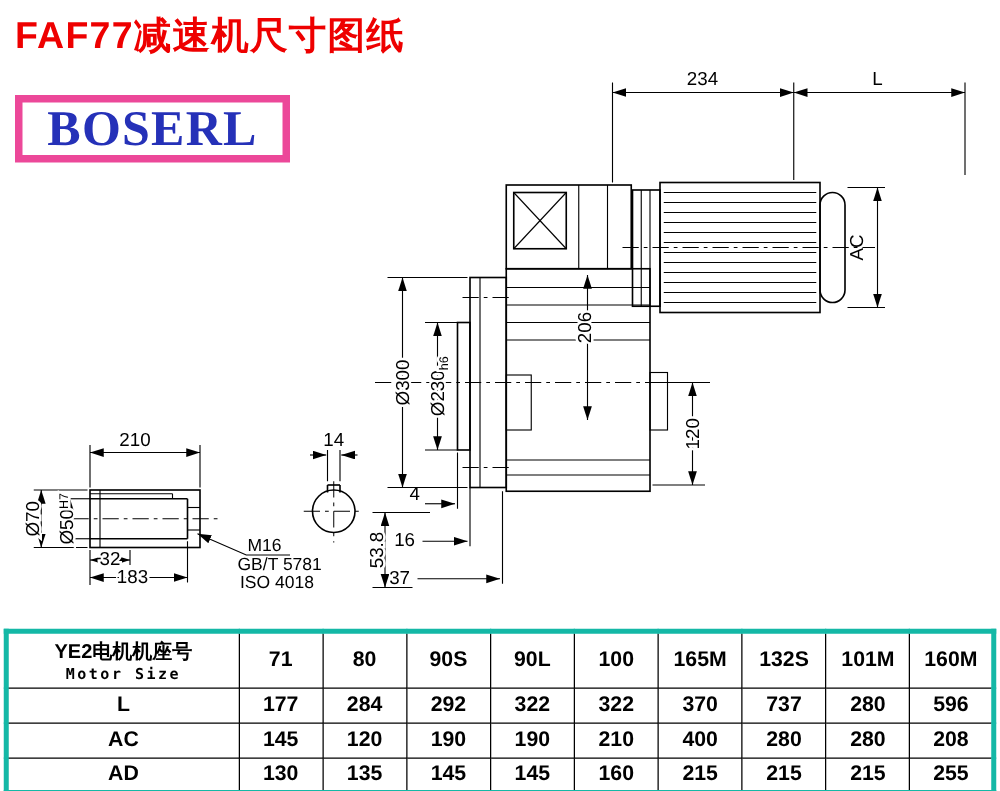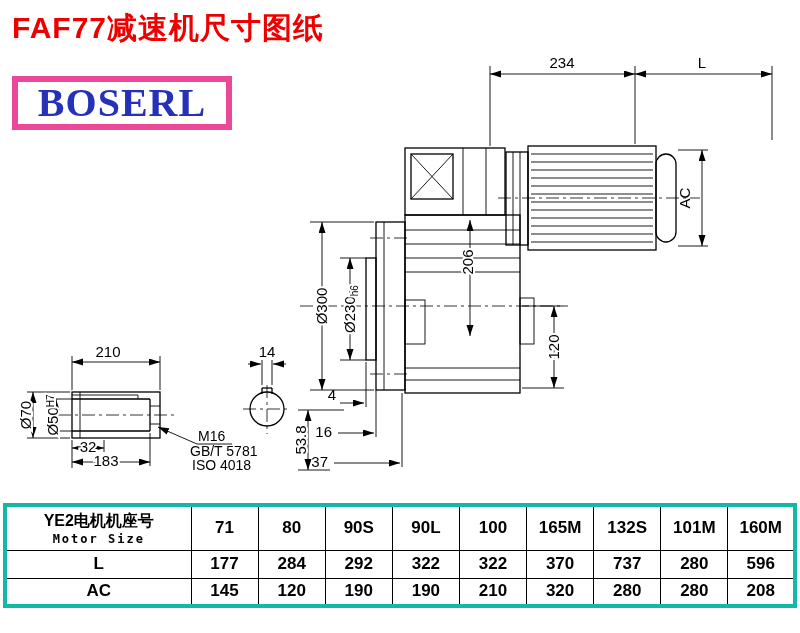--- a/index.html
+++ b/index.html
@@ -272,20 +272,32 @@
         <td>280</td>
         <td>596</td>
       </tr>
       <tr>
         <td>AC</td>
         <td>145</td>
         <td>120</td>
         <td>190</td>
         <td>190</td>
         <td>210</td>
-        <td>320</td>
+        <td>400</td>
         <td>280</td>
         <td>280</td>
         <td>208</td>
       </tr>
+      <tr>
+        <td>AD</td>
+        <td>130</td>
+        <td>135</td>
+        <td>145</td>
+        <td>145</td>
+        <td>160</td>
+        <td>215</td>
+        <td>215</td>
+        <td>215</td>
+        <td>255</td>
+      </tr>
     </tbody>
   </table>
 </div>
 
 </body></html>

